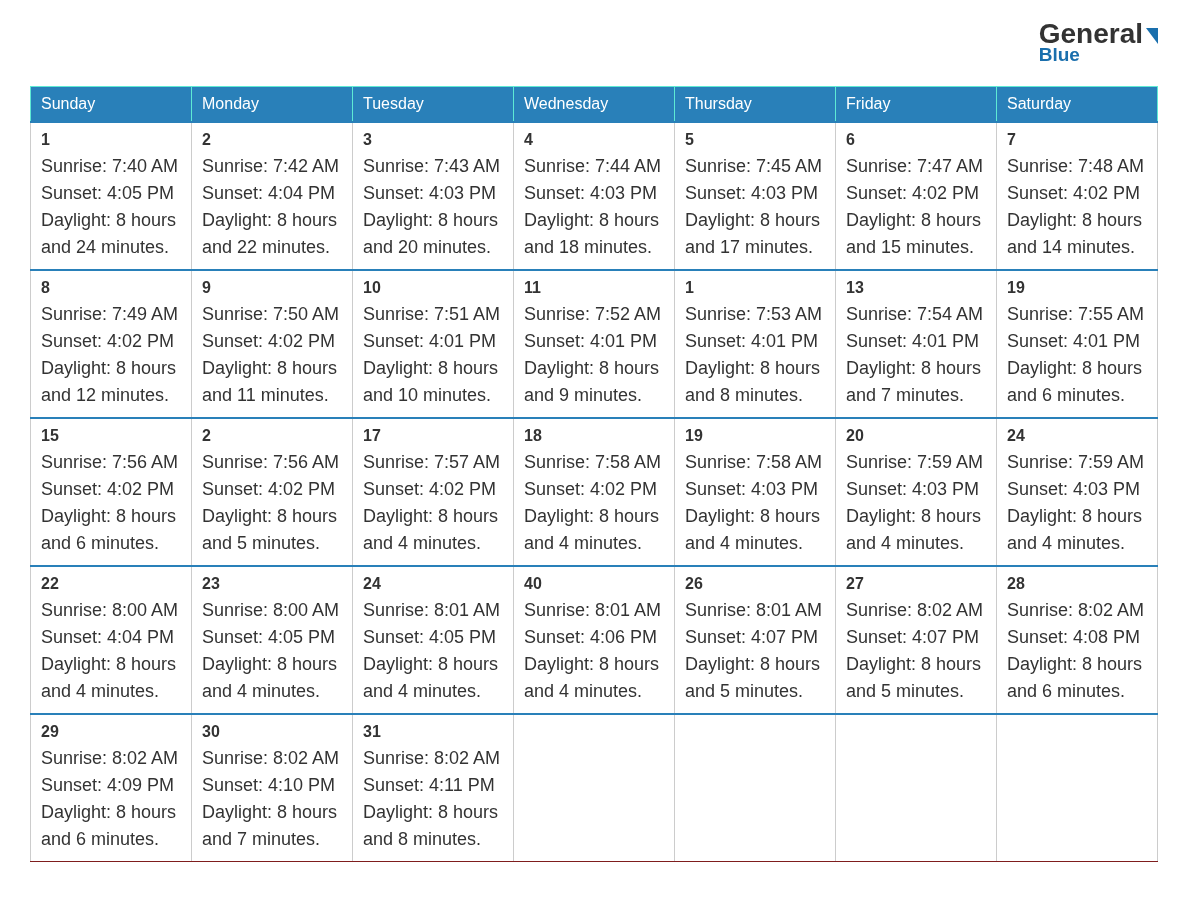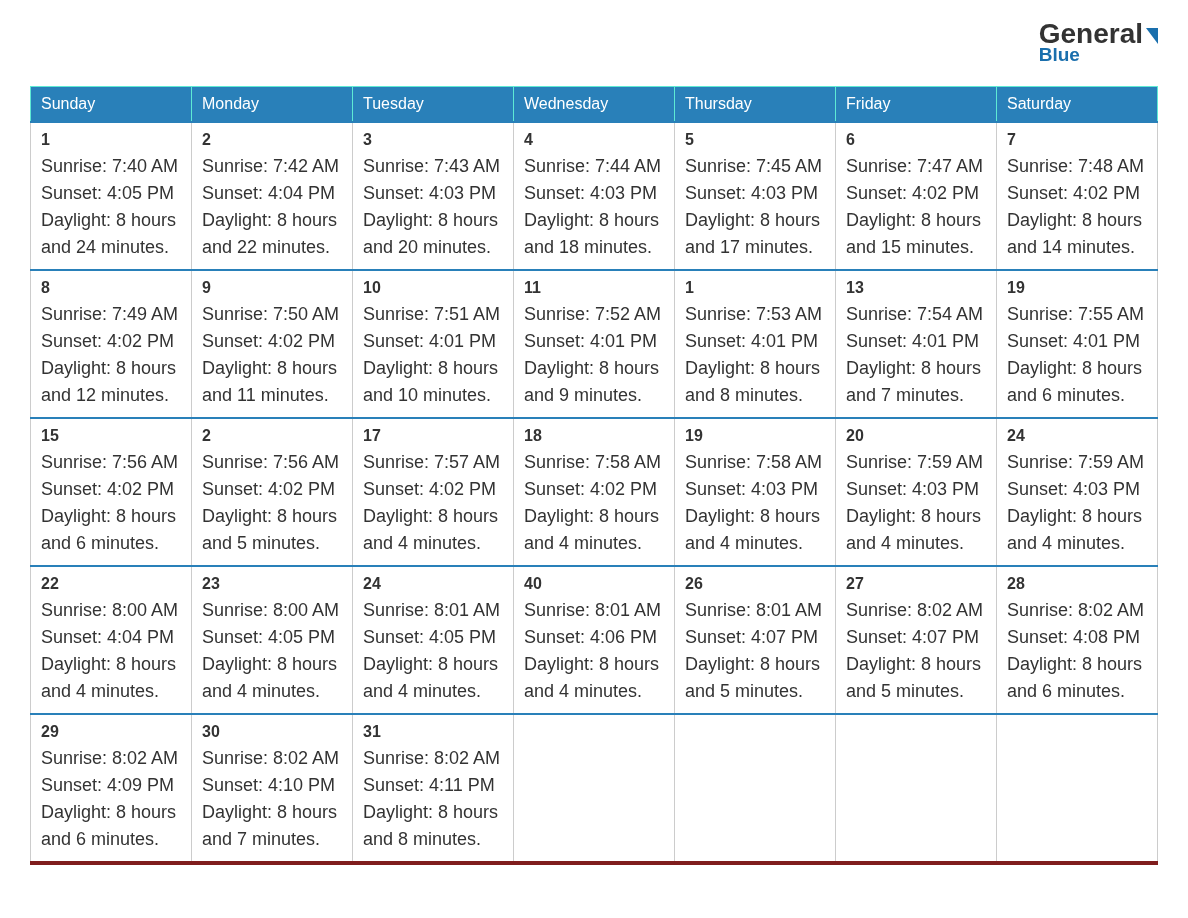--- a/index.html
+++ b/index.html
@@ -86,21 +86,21 @@
     }
     .day-info {
       font-size: 18px;
       line-height: 1.5;
       color: #333;
     }
     .empty-cell {
       background: #fff;
     }
     tbody tr:last-child td {
-      border-bottom: 4px solid #7f1d1d;
+      border-bottom: 1px solid #7f1d1d;
       margin-left: 26px;
     }
   </style>
 </head>
 <body>
 
 <div class="header">
   <div class="logo">
     <div class="logo-text">
       General<span style="display:inline-block;width:0;height:0;border-left:12px solid transparent;border-right:0px solid transparent;border-bottom:0px solid transparent;border-top:16px solid #1a6fad;margin-left:3px;vertical-align:middle;"></span>

